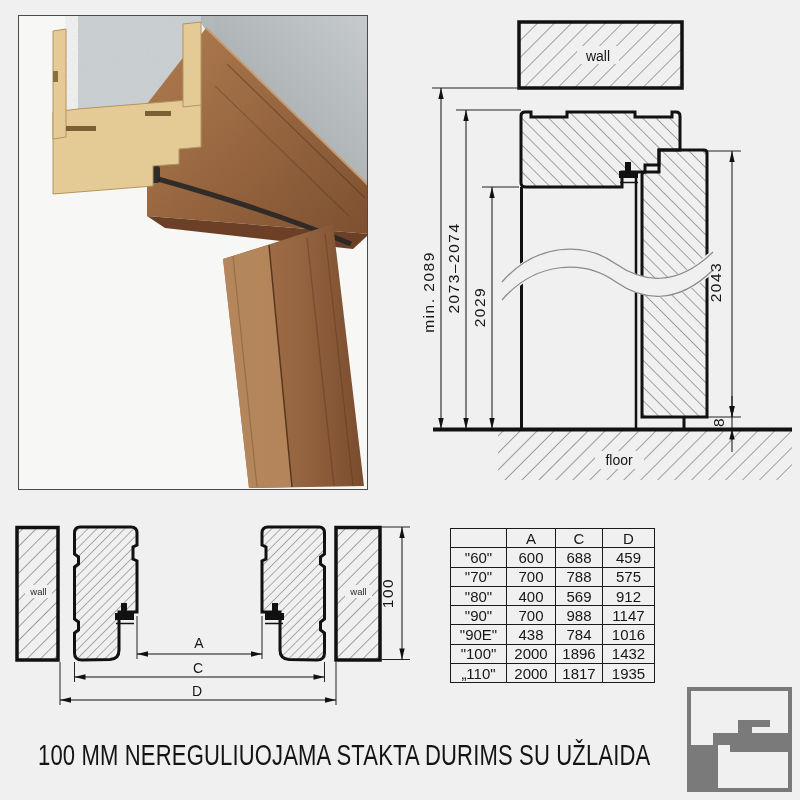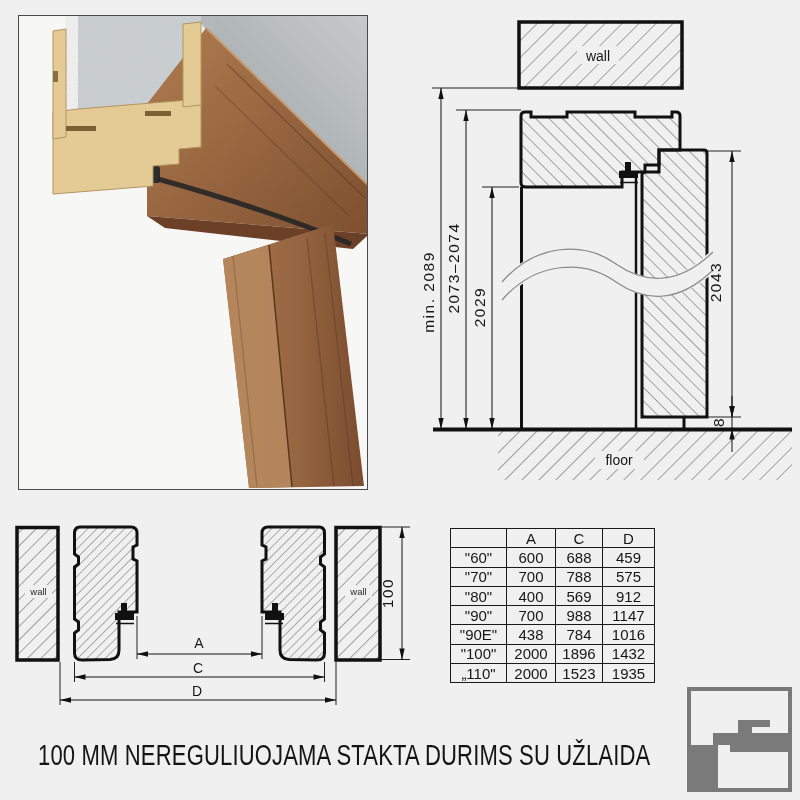--- a/index.html
+++ b/index.html
@@ -293,21 +293,21 @@
     </tr>
     <tr>
       <td>"100"</td>
       <td>2000</td>
       <td>1896</td>
       <td>1432</td>
     </tr>
     <tr>
       <td>„110"</td>
       <td>2000</td>
-      <td>1523</td>
+      <td>1817</td>
       <td>1935</td>
     </tr>
   </tbody>
 </table>
 
 <div class="abs" id="product-title">100 MM NEREGULIUOJAMA STAKTA DURIMS SU UŽLAIDA</div>
 
 <svg class="abs" style="left:687px;top:687px" width="105" height="105" viewBox="0 0 105 105">
   <g fill="#7a7a7a">
     <rect x="2" y="2" width="101" height="101" fill="none" stroke="#7a7a7a" stroke-width="4"></rect>

